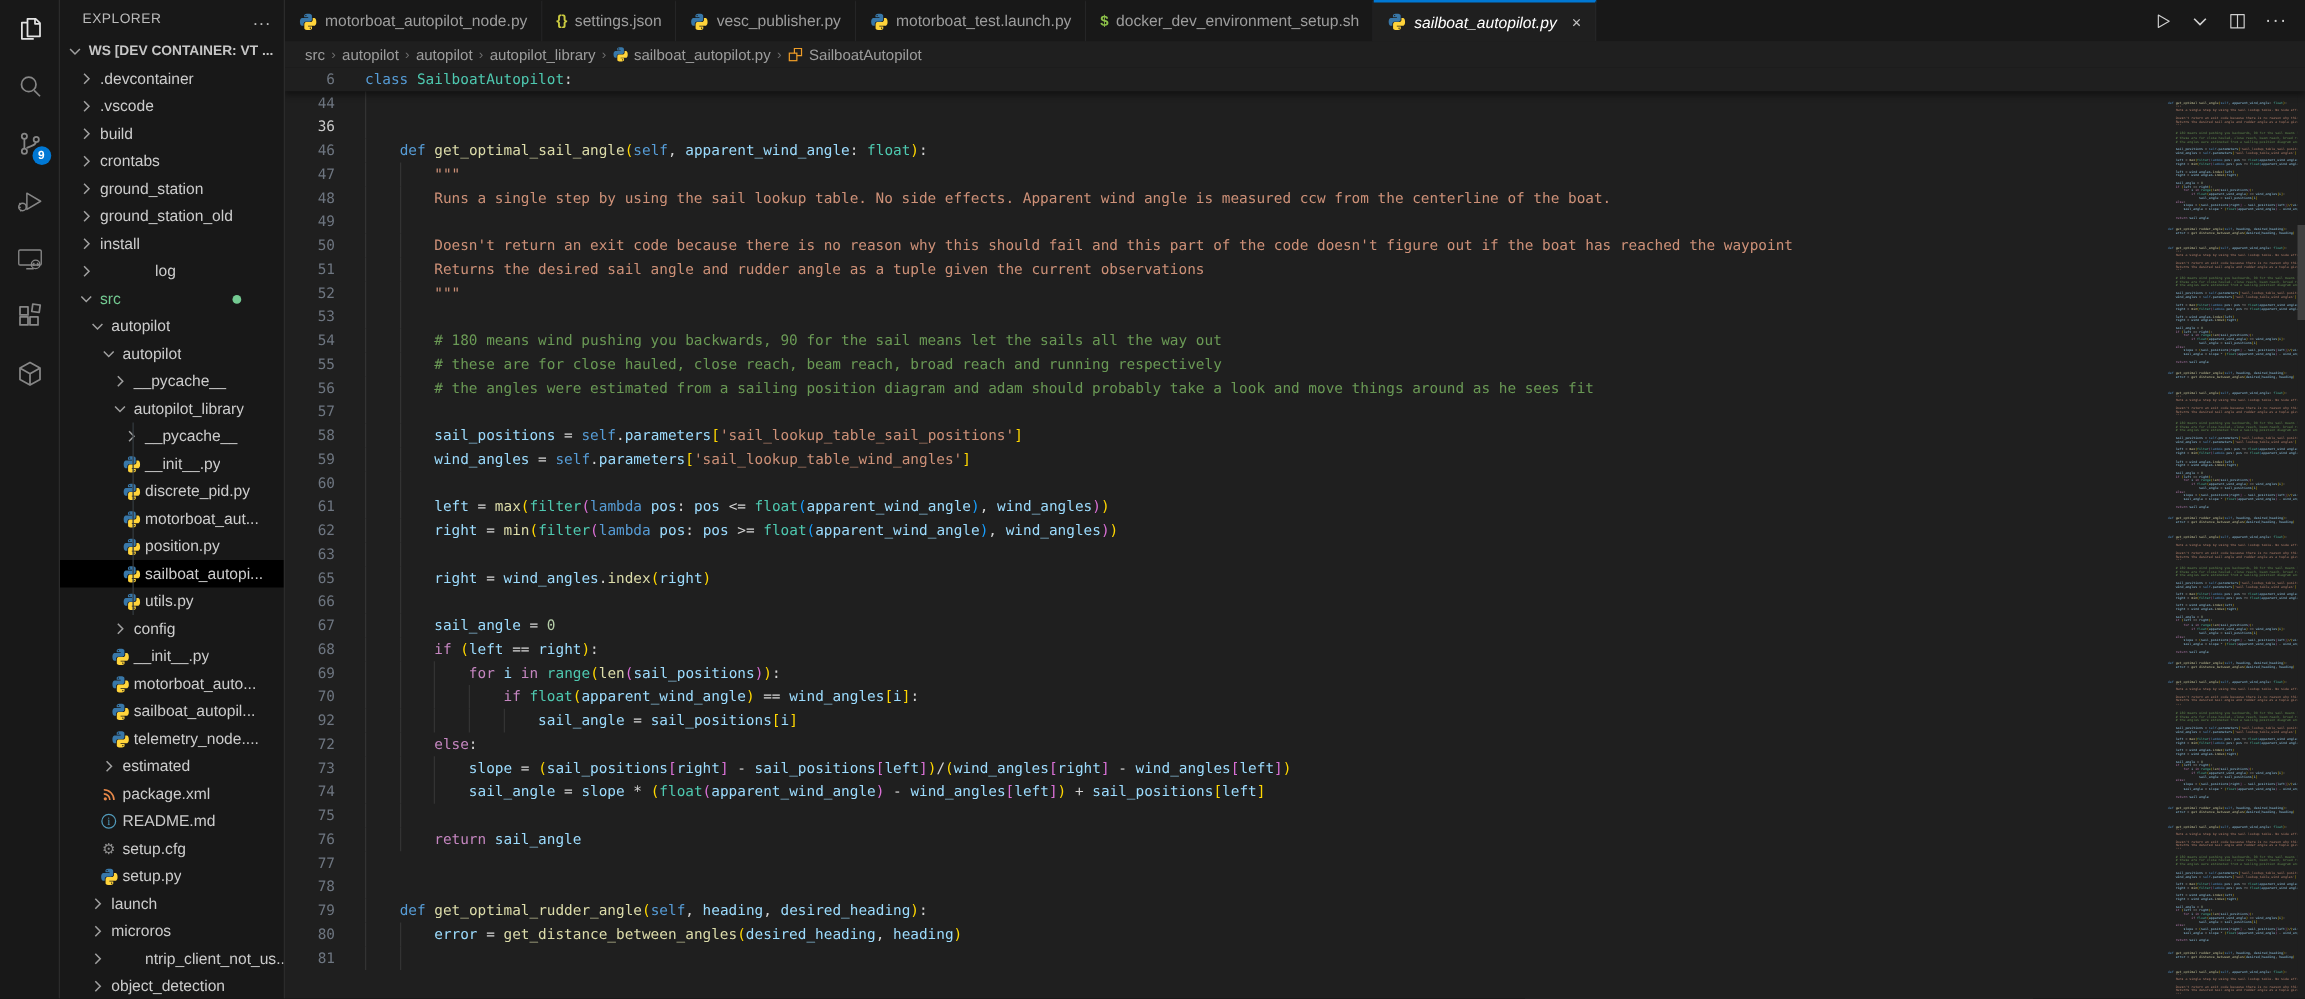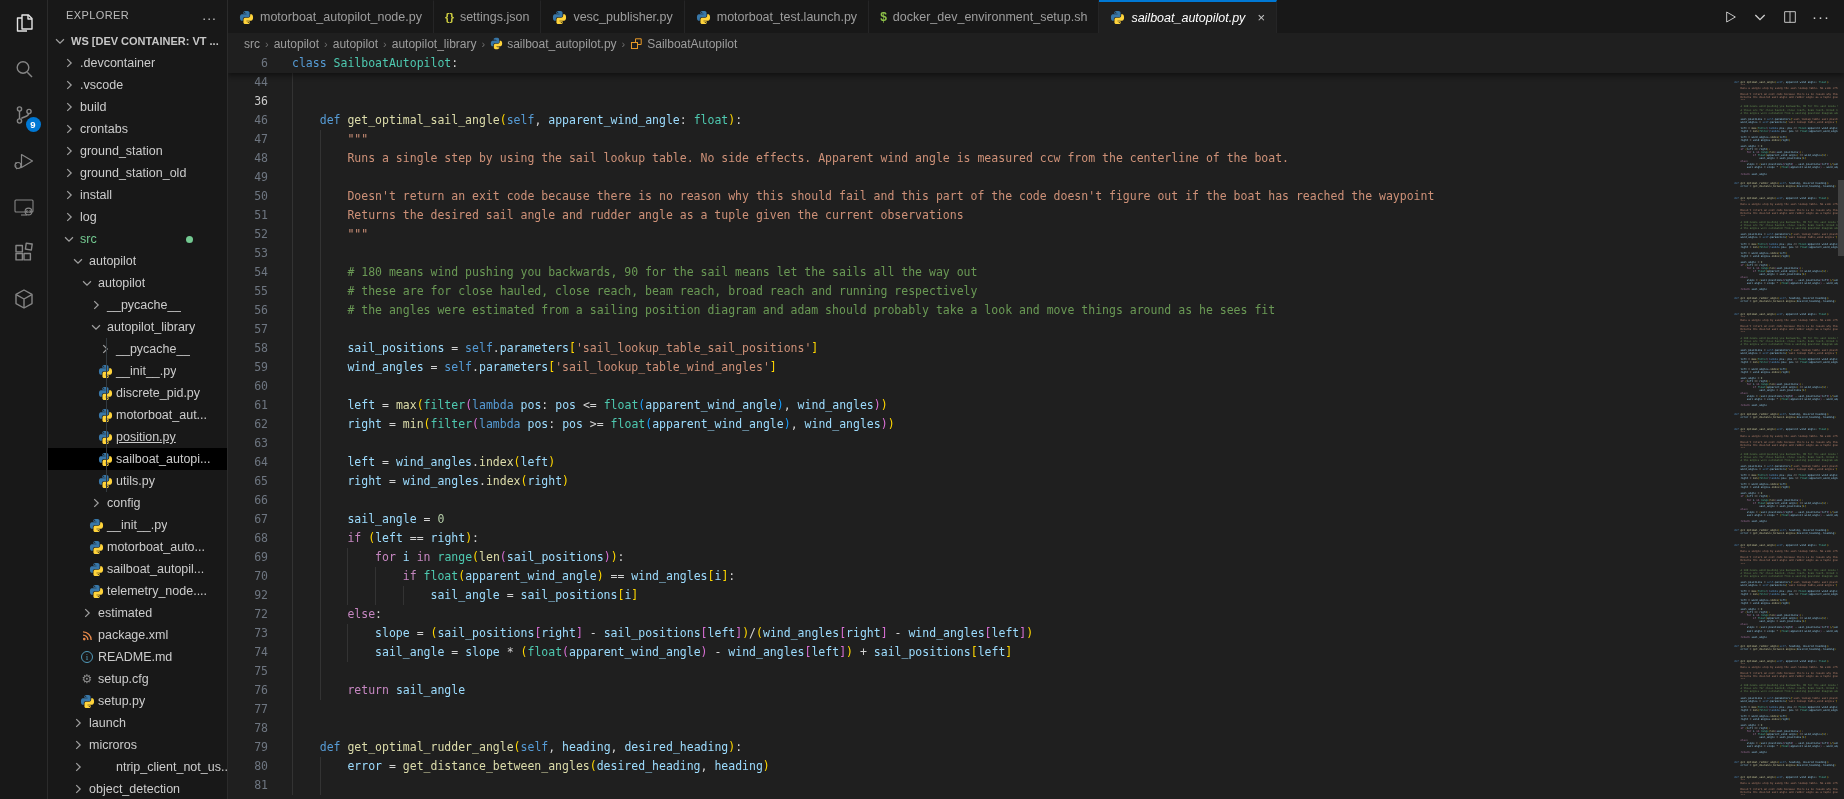--- a/index.html
+++ b/index.html
@@ -208,21 +208,21 @@
           <span class="lbl">ground_station_old</span>
         </div>
         <div class="trow" style="padding-left: 13px;">
           <span class="twist ">
             <svg viewBox="0 0 16 16" fill="none" stroke="currentColor" stroke-width="1.4">
               <path d="M6 3.5l4.5 4.5L6 12.5"></path>
             </svg>
           </span>
           <span class="lbl">install</span>
         </div>
-        <div class="trow" style="padding-left: 13px;">
+        <div class="trow" style="padding-left: 13px; gap: 44px;">
           <span class="twist ">
             <svg viewBox="0 0 16 16" fill="none" stroke="currentColor" stroke-width="1.4">
               <path d="M6 3.5l4.5 4.5L6 12.5"></path>
             </svg>
           </span>
           <span class="lbl">log</span>
         </div>
         <div class="trow git-green" style="padding-left: 13px;">
           <span class="twist open">
             <svg viewBox="0 0 16 16" fill="none" stroke="currentColor" stroke-width="1.4">
@@ -292,21 +292,21 @@
         </div>
         <div class="trow" style="padding-left: 49px;">
           <span class="ficon">
             <svg viewBox="0 0 32 32" width="15" height="15">
               <path fill="#3877a8" d="M15.9 2c-7 0-6.6 3-6.6 3v3.2h6.8v1H6.5S2 8.7 2 15.9s3.9 6.9 3.9 6.9h2.3v-3.3s-.1-3.9 3.9-3.9h6.7s3.7.1 3.7-3.6V5.6S23.1 2 15.9 2zm-3.7 2.1a1.2 1.2 0 1 1 0 2.4 1.2 1.2 0 0 1 0-2.4z"></path>
               <path fill="#ffd43b" d="M16.1 30c7 0 6.6-3 6.6-3v-3.2h-6.8v-1h9.6s4.5.5 4.5-6.7-3.9-6.9-3.9-6.9h-2.3v3.3s.1 3.9-3.9 3.9h-6.7s-3.7-.1-3.7 3.6v6.4S8.9 30 16.1 30zm3.7-2.1a1.2 1.2 0 1 1 0-2.4 1.2 1.2 0 0 1 0 2.4z"></path>
             </svg>
           </span>
           <span class="lbl">motorboat_aut...</span>
         </div>
-        <div class="trow" style="padding-left: 49px; text-decoration: underline;">
+        <div class="trow" style="padding-left: 49px;">
           <span class="ficon">
             <svg viewBox="0 0 32 32" width="15" height="15">
               <path fill="#3877a8" d="M15.9 2c-7 0-6.6 3-6.6 3v3.2h6.8v1H6.5S2 8.7 2 15.9s3.9 6.9 3.9 6.9h2.3v-3.3s-.1-3.9 3.9-3.9h6.7s3.7.1 3.7-3.6V5.6S23.1 2 15.9 2zm-3.7 2.1a1.2 1.2 0 1 1 0 2.4 1.2 1.2 0 0 1 0-2.4z"></path>
               <path fill="#ffd43b" d="M16.1 30c7 0 6.6-3 6.6-3v-3.2h-6.8v-1h9.6s4.5.5 4.5-6.7-3.9-6.9-3.9-6.9h-2.3v3.3s.1 3.9-3.9 3.9h-6.7s-3.7-.1-3.7 3.6v6.4S8.9 30 16.1 30zm3.7-2.1a1.2 1.2 0 1 1 0-2.4 1.2 1.2 0 0 1 0 2.4z"></path>
             </svg>
           </span>
           <span class="lbl">position.py</span>
         </div>
         <div class="trow selected" style="padding-left: 49px;">
           <span class="ficon">
@@ -641,24 +641,20 @@
             </div>
             <div class="crow">
               <span class="gut">62</span>
               <span class="ltext"><span class="guide" style="left:calc(24px + 0ch)"></span><span class="guide" style="left:calc(24px + 4ch)"></span>        <span class="t-var">right</span> = <span class="t-fn">min</span><span class="t-b1">(</span><span class="t-typ">filter</span><span class="t-b2">(</span><span class="t-kw">lambda</span> <span class="t-var">pos</span>: <span class="t-var">pos</span> &gt;= <span class="t-typ">float</span><span class="t-b3">(</span><span class="t-var">apparent_wind_angle</span><span class="t-b3">)</span>, <span class="t-var">wind_angles</span><span class="t-b2">)</span><span class="t-b1">)</span></span>
             </div>
             <div class="crow">
               <span class="gut">63</span>
               <span class="ltext"><span class="guide" style="left:calc(24px + 0ch)"></span><span class="guide" style="left:calc(24px + 4ch)"></span></span>
             </div>
             <div class="crow">
-              <span class="gut">64</span>
-              <span class="ltext"><span class="guide" style="left:calc(24px + 0ch)"></span><span class="guide" style="left:calc(24px + 4ch)"></span>        <span class="t-var">left</span> = <span class="t-var">wind_angles</span>.<span class="t-fn">index</span><span class="t-b1">(</span><span class="t-var">left</span><span class="t-b1">)</span></span>
-            </div>
-            <div class="crow">
               <span class="gut">65</span>
               <span class="ltext"><span class="guide" style="left:calc(24px + 0ch)"></span><span class="guide" style="left:calc(24px + 4ch)"></span>        <span class="t-var">right</span> = <span class="t-var">wind_angles</span>.<span class="t-fn">index</span><span class="t-b1">(</span><span class="t-var">right</span><span class="t-b1">)</span></span>
             </div>
             <div class="crow">
               <span class="gut">66</span>
               <span class="ltext"><span class="guide" style="left:calc(24px + 0ch)"></span><span class="guide" style="left:calc(24px + 4ch)"></span></span>
             </div>
             <div class="crow">
               <span class="gut">67</span>
               <span class="ltext"><span class="guide" style="left:calc(24px + 0ch)"></span><span class="guide" style="left:calc(24px + 4ch)"></span>        <span class="t-var">sail_angle</span> = <span class="t-num">0</span></span>

